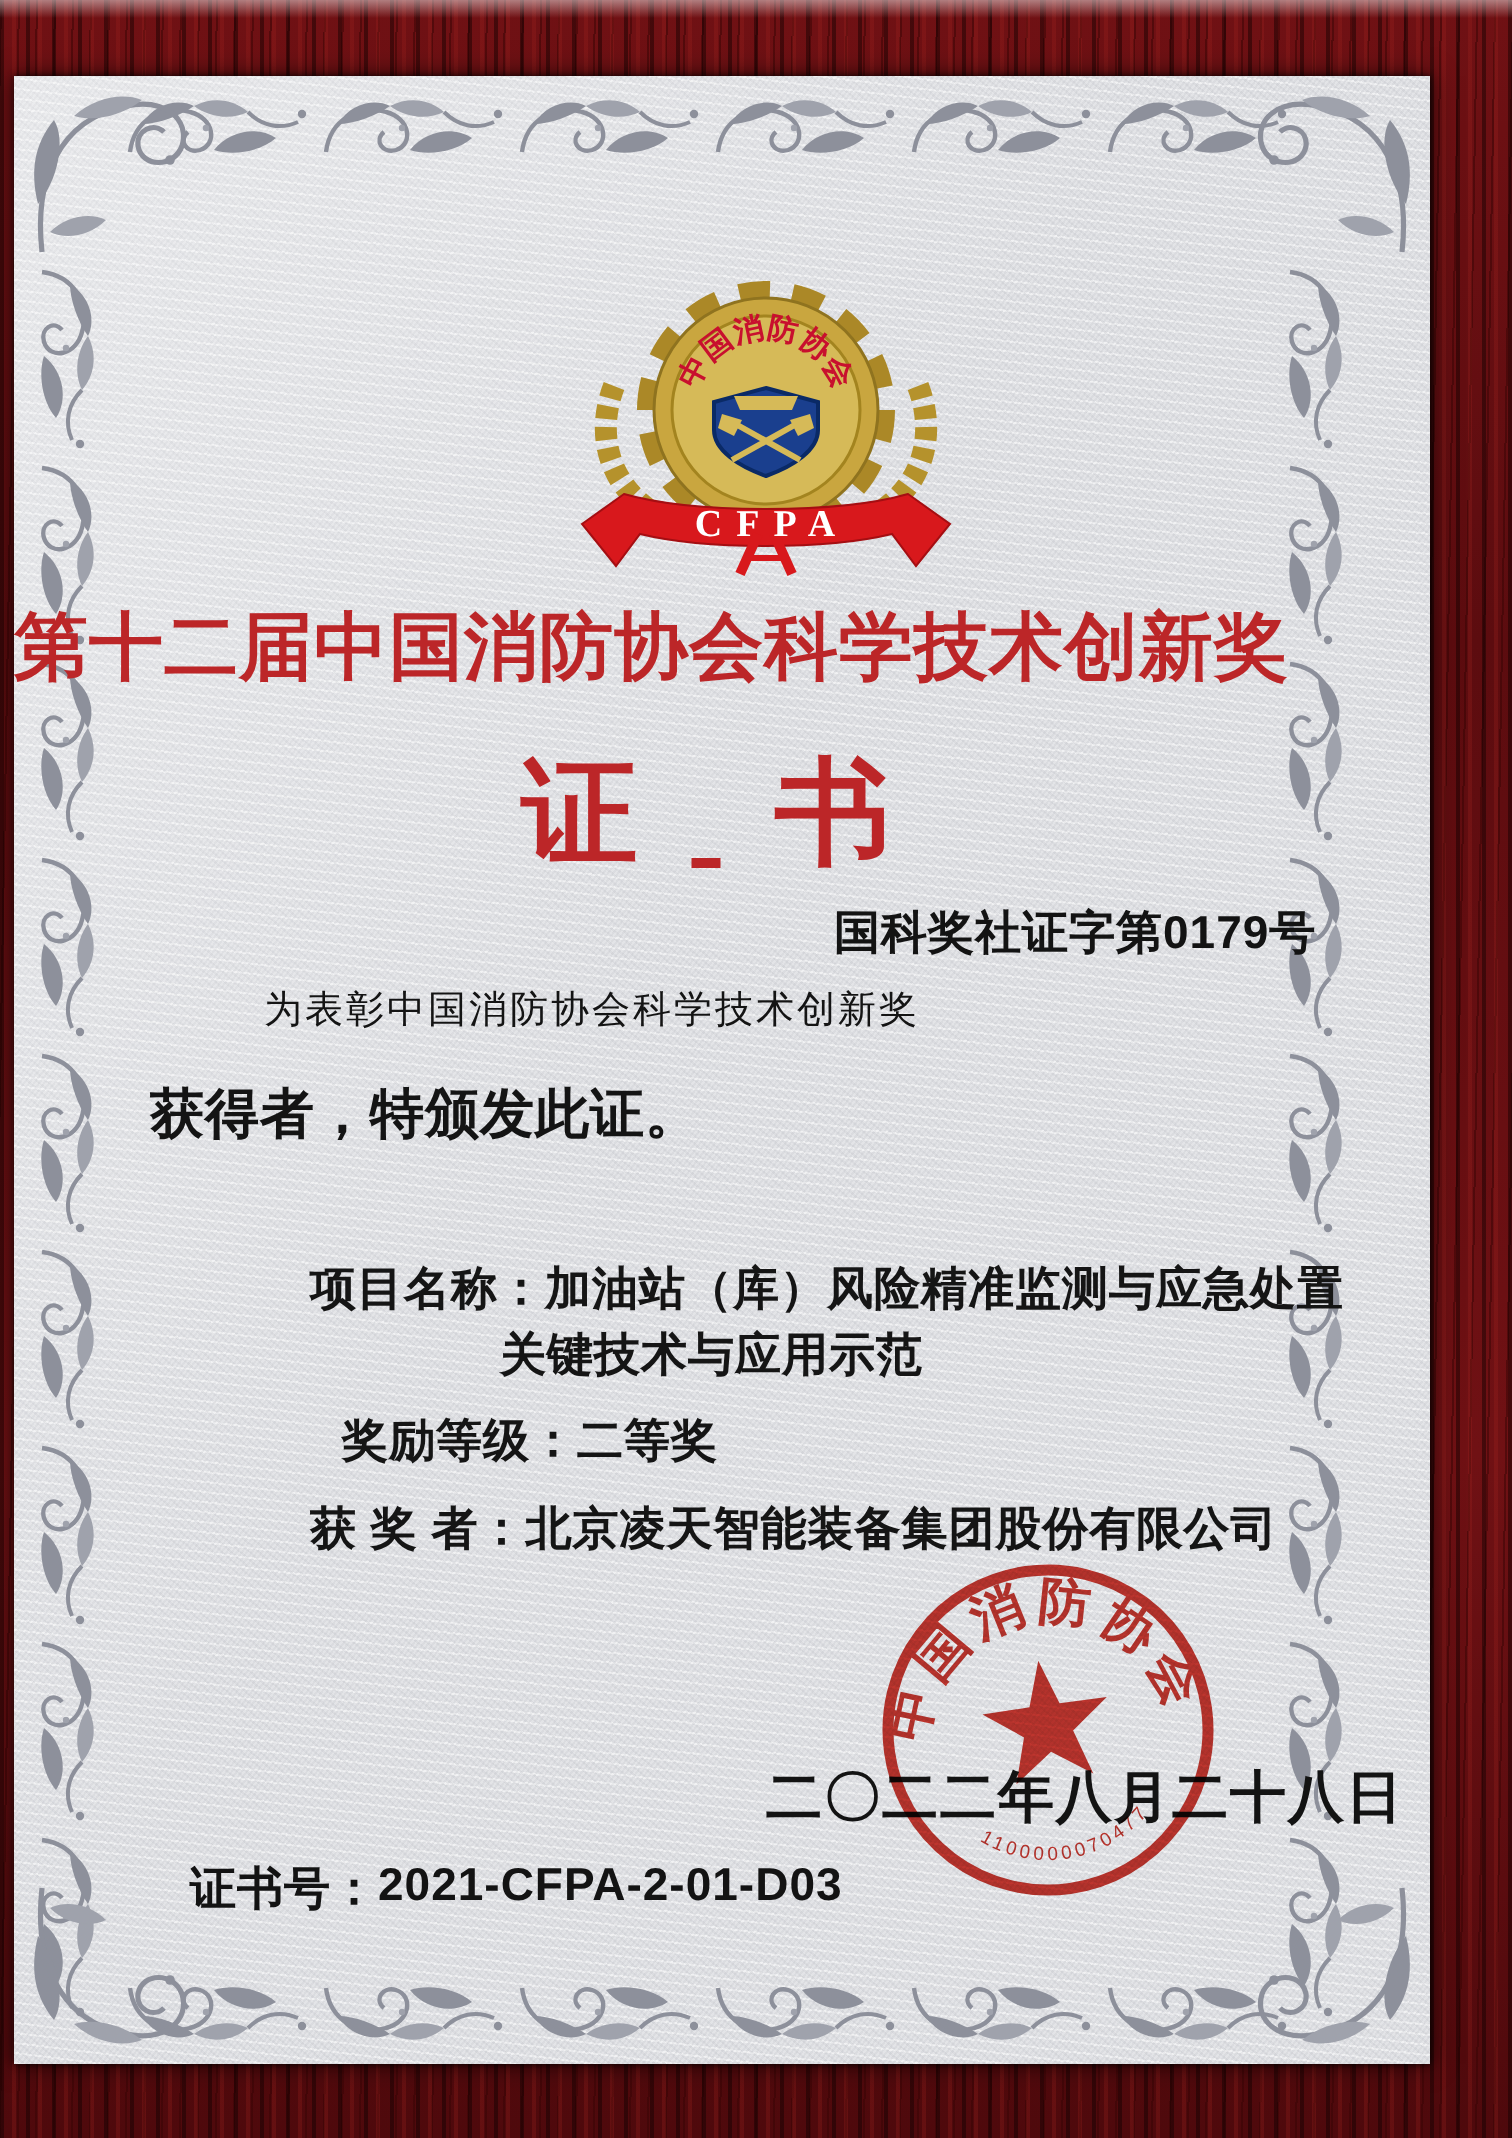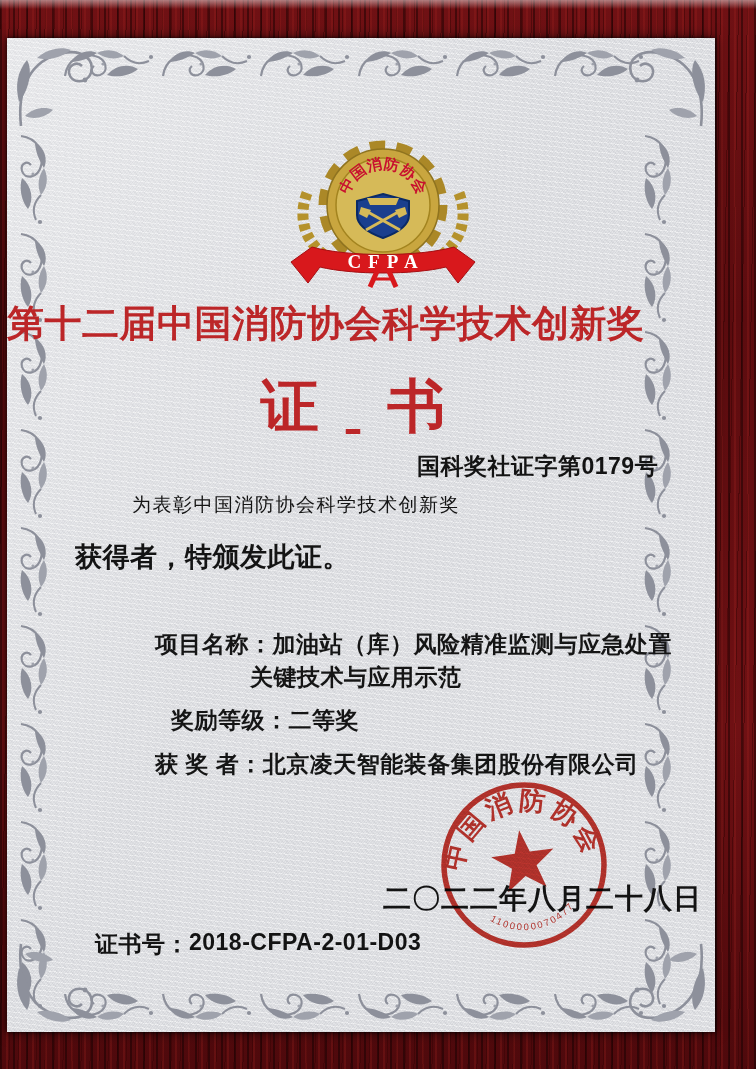--- a/index.html
+++ b/index.html
@@ -172,21 +172,21 @@
 
   <div class="field f-winner">
     <span>获 奖 者：</span>
     <span>北京凌天智能装备集团股份有限公司</span>
   </div>
 
   <div class="date">二〇二二年八月二十八日</div>
 
   <div class="serial">
     <span>证书号：</span>
-    <span>2018-CFPA-2-01-D03</span>
+    <span>2021-CFPA-2-01-D03</span>
   </div>
 
   <svg class="seal" viewBox="-95 -95 190 190">
     <g transform="rotate(-8)">
       <circle r="80" fill="none" stroke="#c5271e" stroke-width="5.5"></circle>
       <g font-size="26" font-weight="bold" fill="#c5271e" text-anchor="middle" font-family="Liberation Serif,serif">
         <text transform="translate(-58.3,-14.2) rotate(-70)">中</text>
         <text transform="translate(-41.5,-39.1) rotate(-42)">国</text>
         <text transform="translate(-15.0,-53.2) rotate(-14)">消</text>
         <text transform="translate(15.0,-53.2) rotate(14)">防</text>

